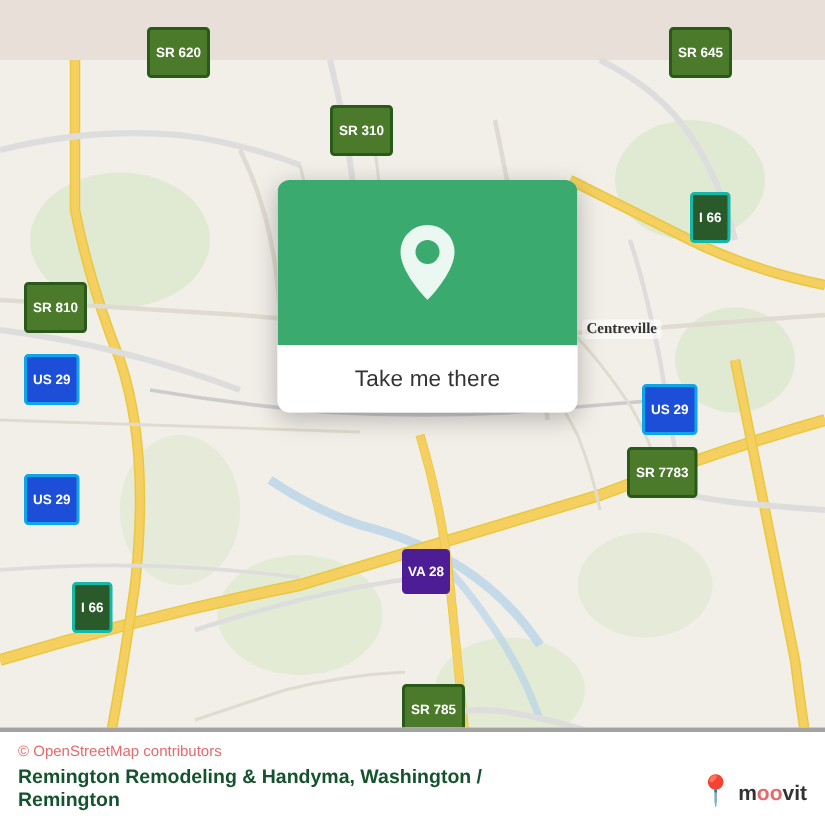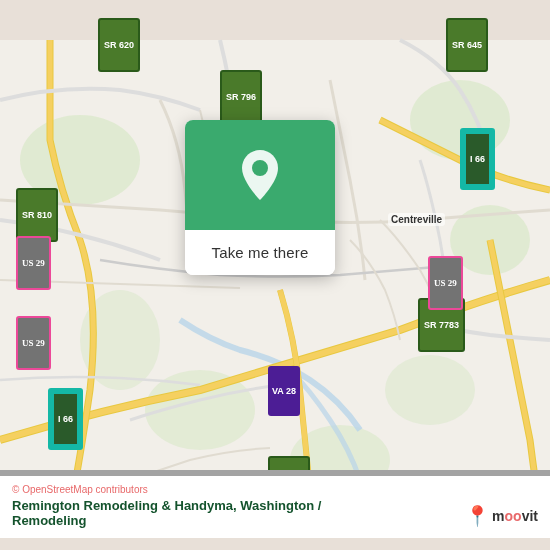--- a/index.html
+++ b/index.html
@@ -23,26 +23,26 @@
     .map-svg {
       position: absolute;
       inset: 0;
       width: 100%;
       height: 100%;
     }
 
     
     .bottom-bar {
       position: absolute;
-      bottom: 12px;
+      bottom: 0;
       left: 0;
       right: 0;
       background: white;
       padding: 8px 12px 10px 12px;
-      border-top: 6px solid #a3a3a3;
+      border-top: 3px solid #a3a3a3;
       z-index: 10;
     }
 
     .bottom-bar-attribution {
       font-size: 10px;
       color: #555;
       margin-bottom: 3px;
     }
 
     .bottom-bar-attribution span {
@@ -72,21 +72,21 @@
 
     .moovit-logo span {
       color: #e8696a;
     }
 
     
     .popup-card {
       position: absolute;
       left: 185px;
       top: 120px;
-      width: 150px;
+      width: 200px;
       background: white;
       border-radius: 8px;
       box-shadow: 0 4px 16px rgba(0,0,0,0.25);
       z-index: 20;
       overflow: hidden;
     }
 
     .popup-green-area {
       background: #3aaa6e;
       height: 110px;
@@ -108,51 +108,50 @@
       border: none;
       cursor: pointer;
       letter-spacing: 0.01em;
     }
 
     
     .map-label {
       position: absolute;
       font-size: 10px;
       color: #333;
-      font-family: Liberation Sans, sans-serif;
+      font-family: Liberation Serif, serif;
       white-space: nowrap;
       font-weight: 600;
       background: rgba(255,255,255,0.6);
       border-radius: 3px;
       padding: 1px 3px;
       text-align: right;
     }
 
     .highway-label {
       position: absolute;
       font-size: 9px;
       font-weight: bold;
       color: white;
       border-radius: 3px;
-      padding: 20px 4px;
+      padding: 10px 4px;
       white-space: nowrap;
     }
 
     .highway-label.us {
-      background: #737373;
-      border: 2px solid #ec4899;
-      font-family: Liberation Serif, serif;
+      background: #1d4ed8;
+      border: 2px solid #0ea5e9;
     }
     .highway-label.sr {
       background: #4a7a2a;
       border: 2px solid #2a5a1a;
     }
     .highway-label.interstate {
       background: #2a5a2a;
-      border: 6px solid #14b8a6;
+      border: 2px solid #14b8a6;
     }
     .highway-label.va {
       background: #4c1d95;
     }
   </style>
 </head>
 <body>
 
 <div id="map-container">
 
@@ -209,21 +208,21 @@
     <path d="M200,70 Q210,110 215,150 Q218,180 220,210" stroke="#e0dbd0" stroke-width="2" fill="none"></path>
     <path d="M250,60 Q255,100 260,140 Q262,170 265,200" stroke="#e0dbd0" stroke-width="2" fill="none"></path>
     <path d="M0,240 Q60,242 120,244 Q180,246 240,248" stroke="#e0dbd0" stroke-width="2" fill="none"></path>
     <path d="M350,200 Q370,220 385,250 Q395,275 400,300" stroke="#e0dbd0" stroke-width="2" fill="none"></path>
     <path d="M380,180 Q400,200 420,230 Q435,255 440,280" stroke="#e0dbd0" stroke-width="2" fill="none"></path>
     <path d="M130,440 Q160,430 190,420 Q230,410 270,408" stroke="#e0dbd0" stroke-width="2" fill="none"></path>
   </svg>
 
   <div class="highway-label sr" style="top:18px;left:98px;">SR 620</div>
   <div class="highway-label sr" style="top:18px;left:446px;">SR 645</div>
-  <div class="highway-label sr" style="top:70px;left:220px;">SR 796</div>
+  <div class="highway-label sr" style="top:70px;left:220px;">SR 310</div>
   <div class="highway-label sr" style="top:188px;left:16px;">SR 810</div>
   <div class="highway-label sr" style="top:298px;left:418px;">SR 7783</div>
   <div class="highway-label sr" style="top:456px;left:268px;">SR 785</div>
   <div class="highway-label interstate" style="top:128px;left:460px;">I 66</div>
   <div class="highway-label us" style="top:236px;left:16px;">US 29</div>
   <div class="highway-label us" style="top:316px;left:16px;">US 29</div>
   <div class="highway-label us" style="top:256px;left:428px;">US 29</div>
   <div class="highway-label interstate" style="top:388px;left:48px;">I 66</div>
   <div class="highway-label va" style="top:366px;left:268px;">VA 28</div>
 
@@ -240,20 +239,20 @@
     <button class="popup-button">Take me there</button>
   </div>
 
   <div class="bottom-bar">
     <div class="bottom-bar-attribution">
       <span>©</span>
       <span> OpenStreetMap contributors</span>
     </div>
     <div class="bottom-bar-title">
       <span>Remington Remodeling &amp; Handyma, Washington /</span><br>
-      <span>Remodeling</span>
+      <span>Remington</span>
     </div>
     <div class="bottom-bar-logo">
       <span style="color:#e8696a;font-size:20px;">📍</span>
       <span class="moovit-logo">m<span>oo</span>vit</span>
     </div>
   </div>
 </div>
 
 </body></html>

